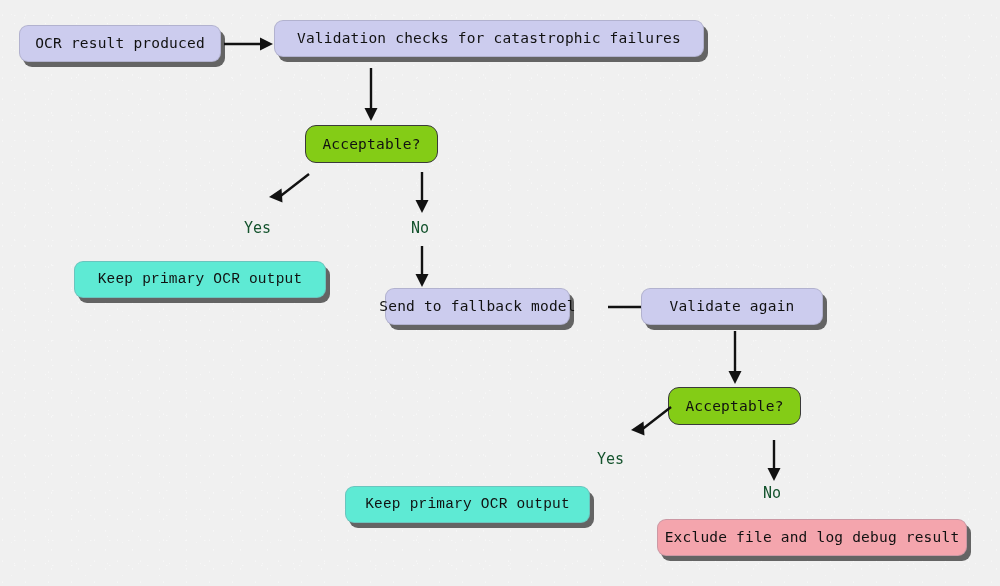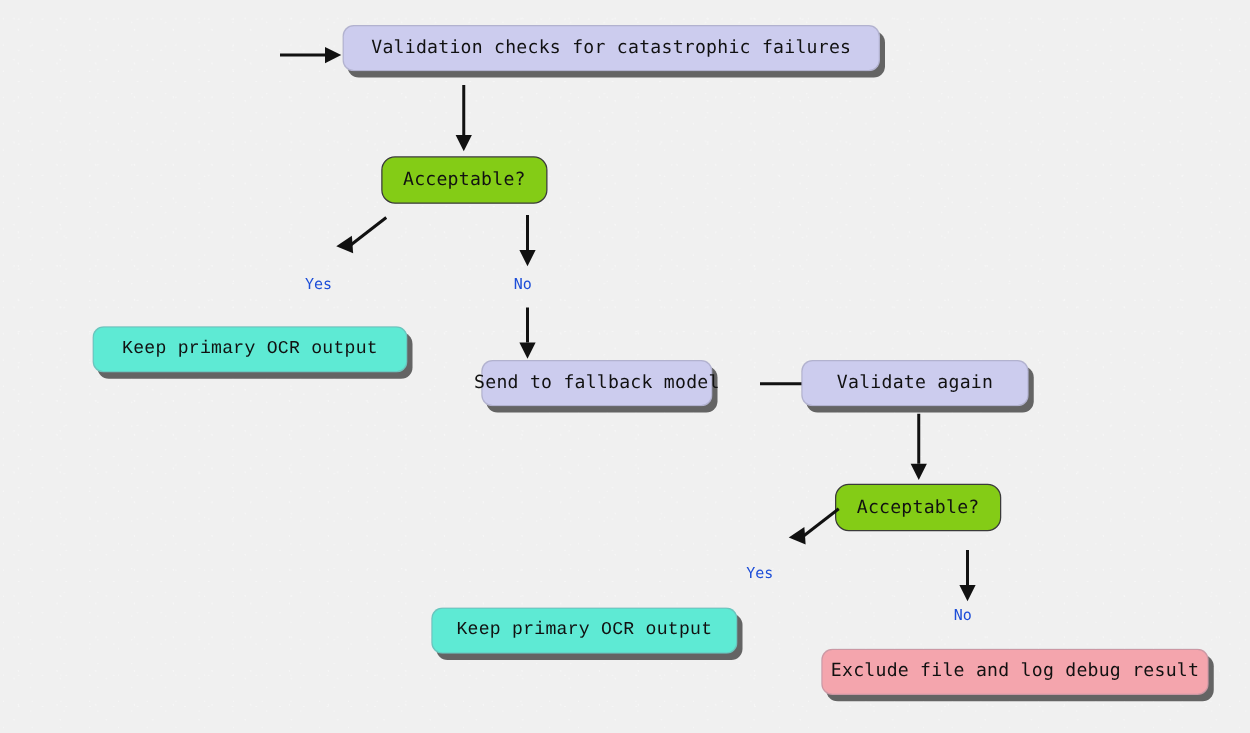--- a/index.html
+++ b/index.html
@@ -66,22 +66,22 @@
   
   .node.orange {
     background-color: #84cc16;
     border: 1.6px solid #3a3a3a;
     border-radius: 11px;
   }
 
   
   .edge-label {
     position: absolute;
-    font-size: 12px;
-    color: #1d4ed8;
+    font-size: 15px;
+    color: #14532d;
     white-space: nowrap;
     line-height: 1;
   }
 
   
   .arrow {
     position: absolute;
     overflow: visible;
   }
   .arrow line {
@@ -92,20 +92,21 @@
     fill: #111111;
   }
 </style>
 </head>
 <body>
 
 <div id="canvas">
 
   <div id="noise"></div>
 
+  <div class="node purple shadowed" style="left:19px; top:25px; width:202px; height:37px;">OCR result produced</div>
 
   <svg class="arrow" style="left:224px; top:33px;" width="50" height="22">
     <line x1="0" y1="11" x2="36" y2="11"></line>
     <polygon points="36,4.5 49,11 36,17.5"></polygon>
   </svg>
 
   <div class="node purple shadowed" style="left:274px; top:20px; width:430px; height:37px;">Validation checks for catastrophic failures</div>
 
   <svg class="arrow" style="left:360px; top:68px;" width="22" height="54">
     <line x1="11" y1="0" x2="11" y2="40"></line>

